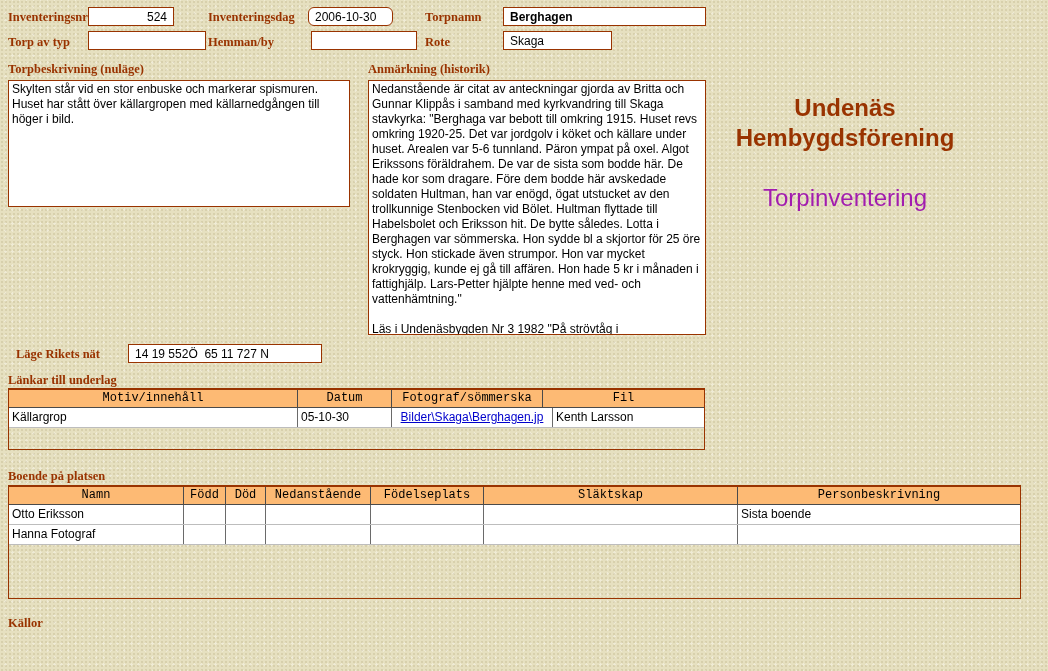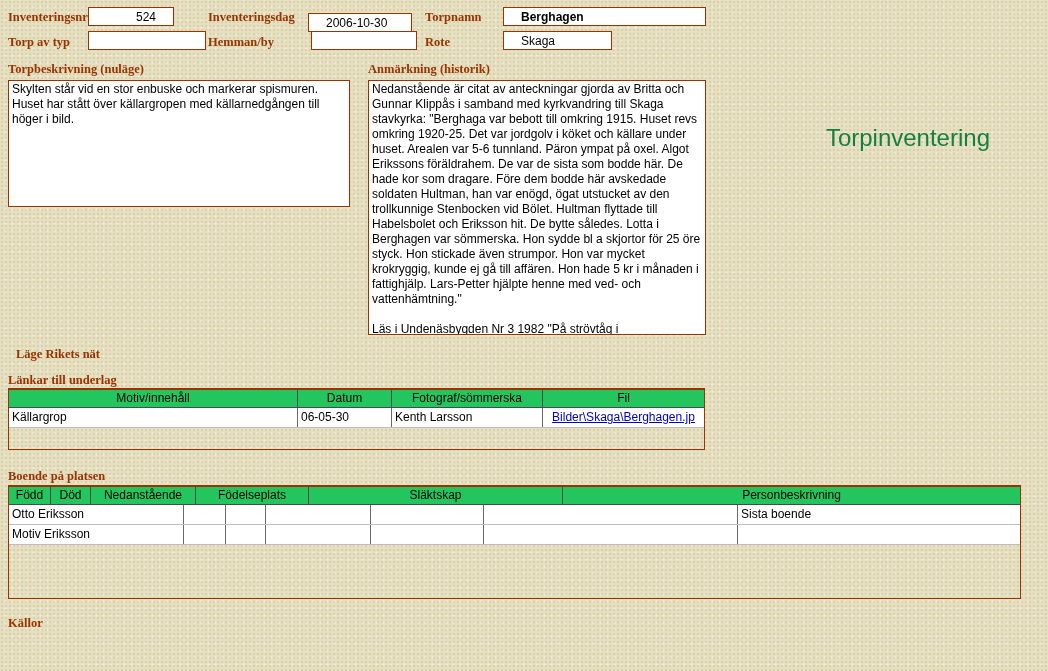--- a/index.html
+++ b/index.html
@@ -18,42 +18,42 @@
   .lbl{
     position:absolute;
     font-family:"Liberation Serif",serif;
     font-weight:bold;font-size:12.5px;
     color:#993300;white-space:nowrap;
   }
   input.fld{
     position:absolute;height:19px;box-sizing:border-box;
     border:1px solid #993300;background:#fff;color:#000;
     font-family:"Liberation Sans",sans-serif;font-size:12px;
-    padding:0 17px;outline:none;
+    padding:0 6px;outline:none;
   }
   input.num{text-align:right;}
   input.bold{font-weight:bold;}
   textarea.ta{
     position:absolute;box-sizing:border-box;resize:none;overflow:hidden;
     border:1px solid #993300;background:#fff;color:#000;
     font-family:"Liberation Sans",sans-serif;font-size:12px;line-height:15px;
     padding:1px 3px;outline:none;
   }
   .brand{position:absolute;left:700px;top:93px;width:290px;text-align:center;}
   .brand-title{
     font-size:24px;font-weight:bold;line-height:30px;color:#993300;
   }
   .brand-sub{
-    font-size:24px;line-height:28px;color:#15803d;margin-top:31px;text-align:right;
+    font-size:24px;line-height:28px;color:#a21caf;margin-top:31px;
   }
   .tbl{
     position:absolute;box-sizing:border-box;
     border:1px solid #993300;border-top-width:2px;
   }
-  .hrow{display:flex;background:#22c55e;border-bottom:1px solid #4a4a4a;}
+  .hrow{display:flex;background:#fdba74;border-bottom:1px solid #4a4a4a;font-family:Liberation Mono, monospace;}
   .drow{display:flex;background:#fff;border-bottom:1px solid #bdbdbd;}
   .cell{
     box-sizing:border-box;border-right:1px solid #4a4a4a;
     font-size:12px;padding:0 3px;white-space:nowrap;overflow:hidden;
   }
   .hrow .cell{height:17px;line-height:16px;text-align:center;}
   .drow .cell{height:19px;line-height:18px;text-align:left;border-right-color:#6a6a6a;}
   .cell:last-child{border-right:none;}
   .cell.right{text-align:center;}
   
@@ -65,21 +65,21 @@
 </style>
 </head>
 <body>
 
 <div class="page">
 
   <span class="lbl" style="left:8px;top:10px">Inventeringsnr</span>
   <input class="fld num" style="left: 88px; top: 7px; width: 86px;" value="524">
 
   <span class="lbl" style="left:208px;top:10px">Inventeringsdag</span>
-  <input class="fld" style="left: 308px; top: 13px; width: 104px;" value="2006-10-30">
+  <input class="fld" style="left: 308px; top: 7px; width: 85px; border-radius: 6px;" value="2006-10-30">
 
   <span class="lbl" style="left:425px;top:10px">Torpnamn</span>
   <input class="fld bold" style="left: 503px; top: 7px; width: 203px;" value="Berghagen">
 
   <span class="lbl" style="left:8px;top:35px">Torp av typ</span>
   <input class="fld" style="left: 88px; top: 31px; width: 118px;" value="">
 
   <span class="lbl" style="left:208px;top:35px">Hemman/by</span>
   <input class="fld" style="left: 311px; top: 31px; width: 106px;" value="">
 
@@ -88,62 +88,65 @@
 
   <span class="lbl" style="left:8px;top:62px">Torpbeskrivning (nuläge)</span>
   <textarea class="ta" style="left: 8px; top: 80px; width: 342px; height: 127px;">Skylten står vid en stor enbuske och markerar spismuren. Huset har stått över källargropen med källarnedgången till höger i bild.</textarea>
 
   <span class="lbl" style="left:368px;top:62px">Anmärkning (historik)</span>
   <textarea class="ta" style="left: 368px; top: 80px; width: 338px; height: 255px;">Nedanstående är citat av anteckningar gjorda av Britta och Gunnar Klippås i samband med kyrkvandring till Skaga stavkyrka: "Berghaga var bebott till omkring 1915. Huset revs omkring 1920-25. Det var jordgolv i köket och källare under huset. Arealen var 5-6 tunnland. Päron ympat på oxel. Algot Erikssons föräldrahem. De var de sista som bodde här. De hade kor som dragare. Före dem bodde här avskedade soldaten Hultman, han var enögd, ögat utstucket av den trollkunnige Stenbocken vid Bölet. Hultman flyttade till Habelsbolet och Eriksson hit. De bytte således. Lotta i Berghagen var sömmerska. Hon sydde bl a skjortor för 25 öre styck. Hon stickade även strumpor. Hon var mycket krokryggig, kunde ej gå till affären. Hon hade 5 kr i månaden i fattighjälp. Lars-Petter hjälpte henne med ved- och vattenhämtning."
 
 Läs i Undenäsbygden Nr 3 1982 "På strövtåg i Lindbergabygden av Erlnd Skoog</textarea>
 
   <div class="brand">
+    <div class="brand-title">Undenäs Hembygdsförening</div>
     <div class="brand-sub">Torpinventering</div>
   </div>
 
   <span class="lbl" style="left:16px;top:347px">Läge Rikets nät</span>
+  <input class="fld" style="left: 128px; top: 344px; width: 194px;" value="14 19 552Ö  65 11 727 N">
 
   <span class="lbl" style="left:8px;top:373px">Länkar till underlag</span>
   <div class="tbl" style="left:8px;top:388px;width:697px;height:62px">
     <div class="hrow">
       <div class="cell lc0">Motiv/innehåll</div>
       <div class="cell lc1">Datum</div>
       <div class="cell lc2">Fotograf/sömmerska</div>
       <div class="cell lc3 right">Fil</div>
     </div>
     <div class="drow">
       <div class="cell lc0">Källargrop</div>
-      <div class="cell lc1">06-05-30</div>
+      <div class="cell lc1">05-10-30</div>
+      <div class="cell lc3 right"><a href="#" class="file-link">Bilder\Skaga\Berghagen.jp</a></div>
       <div class="cell lc2">Kenth Larsson</div>
-      <div class="cell lc3 right"><a href="#" class="file-link">Bilder\Skaga\Berghagen.jp</a></div>
     </div>
   </div>
 
   <span class="lbl" style="left:8px;top:469px">Boende på platsen</span>
   <div class="tbl" style="left:8px;top:485px;width:1013px;height:114px">
     <div class="hrow">
+      <div class="cell rc0">Namn</div>
       <div class="cell rc1">Född</div>
       <div class="cell rc2">Död</div>
       <div class="cell rc3">Nedanstående</div>
       <div class="cell rc4">Födelseplats</div>
       <div class="cell rc5">Släktskap</div>
       <div class="cell rc6">Personbeskrivning</div>
     </div>
     <div class="drow">
       <div class="cell rc0">Otto Eriksson</div>
       <div class="cell rc1"></div>
       <div class="cell rc2"></div>
       <div class="cell rc3"></div>
       <div class="cell rc4"></div>
       <div class="cell rc5"></div>
       <div class="cell rc6">Sista boende</div>
     </div>
     <div class="drow">
-      <div class="cell rc0">Motiv Eriksson</div>
+      <div class="cell rc0">Hanna Fotograf</div>
       <div class="cell rc1"></div>
       <div class="cell rc2"></div>
       <div class="cell rc3"></div>
       <div class="cell rc4"></div>
       <div class="cell rc5"></div>
       <div class="cell rc6"></div>
     </div>
   </div>
 
   <span class="lbl" style="left:8px;top:616px">Källor</span>

